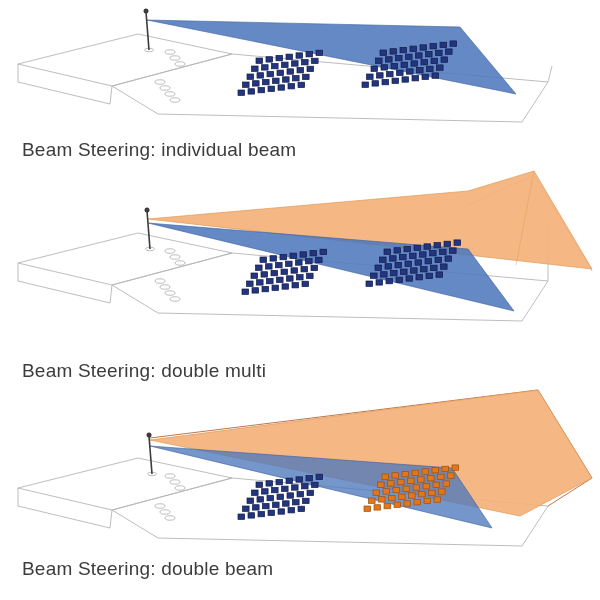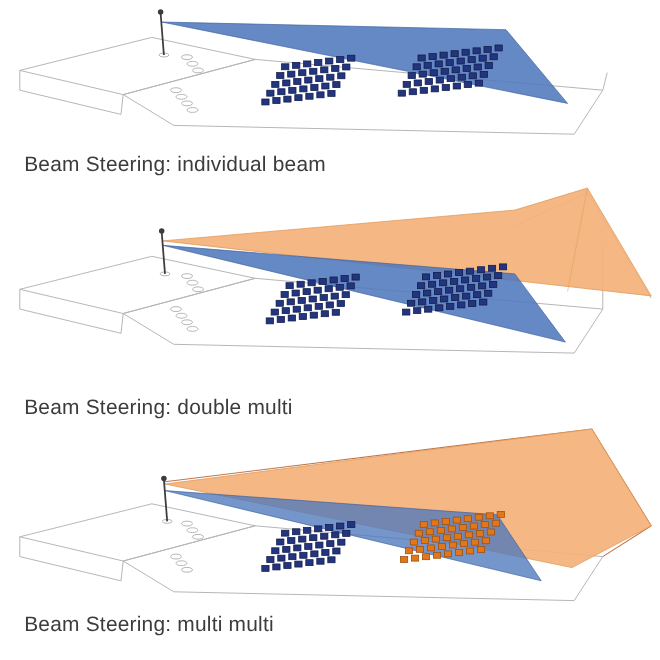--- a/index.html
+++ b/index.html
@@ -362,14 +362,14 @@
         <rect x="414.0" y="117.5" width="6.6" height="5.4" fill="#e2761b" stroke="#9e4f0c" stroke-width="0.7"></rect>
         <rect x="424.0" y="116.2" width="6.6" height="5.4" fill="#e2761b" stroke="#9e4f0c" stroke-width="0.7"></rect>
         <rect x="434.0" y="114.9" width="6.6" height="5.4" fill="#e2761b" stroke="#9e4f0c" stroke-width="0.7"></rect>
       </g>
     <g>
       <ellipse class="antenna-base" cx="152" cy="92" rx="4.5" ry="1.8"></ellipse>
       <line class="antenna-line" x1="152" y1="92" x2="149" y2="54"></line>
       <circle class="antenna-dot" cx="149" cy="53" r="2.5"></circle>
     </g>
   </svg>
-  <figcaption class="caption">Beam Steering: multi multi</figcaption>
+  <figcaption class="caption">Beam Steering: double beam</figcaption>
 </figure>
 
 </body></html>

